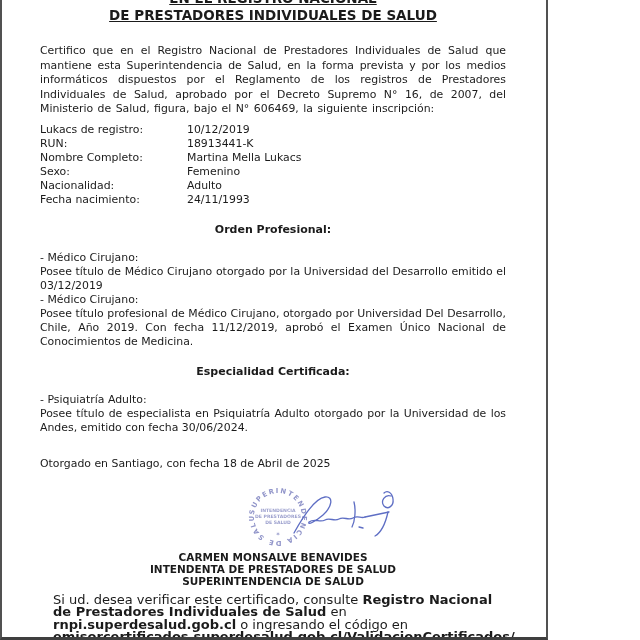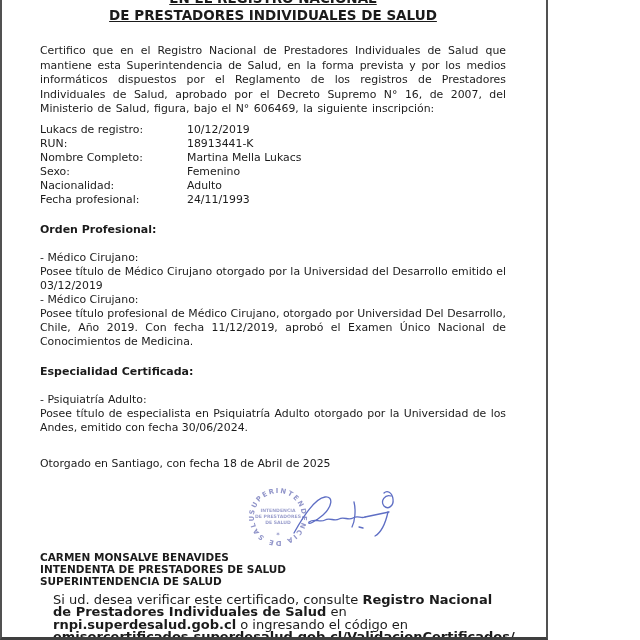--- a/index.html
+++ b/index.html
@@ -33,30 +33,31 @@
     word-spacing: 1px;
   }
   .fields { margin-top: 6px; font-size: 10.9px; line-height: 14px; }
   .field-row { display: flex; }
   .field-label { width: 147px; flex: 0 0 147px; }
   .section-heading {
     margin-top: 16px;
     font-weight: bold;
     font-size: 11px;
     line-height: 14px;
+    text-align: center;
   }
   .entry { margin-top: 14px; font-size: 10.9px; line-height: 14px; }
   .entry-title { font-weight: normal; }
   .entry-body { text-align: justify; }
   .issued { margin-top: 8px; font-size: 10.9px; line-height: 14px; margin-top: 9px; padding-top: 13px; }
   .sig-area { position: relative; height: 70px; margin-top: 8px; }
   .sig-area svg { position: absolute; left: -38px; top: 0; }
   .signatory {
     margin-top: 2px;
-    text-align: left;
+    text-align: center;
     font-weight: bold;
     font-size: 10.5px;
     line-height: 12px;
   }
   .footer {
     margin-top: 7px;
     width: 440px;
     margin-left: auto;
     margin-right: auto;
     text-align: left;
@@ -93,21 +94,21 @@
       </div>
       <div class="field-row">
         <span class="field-label">Sexo:</span>
         <span class="field-value">Femenino</span>
       </div>
       <div class="field-row">
         <span class="field-label">Nacionalidad:</span>
         <span class="field-value">Adulto</span>
       </div>
       <div class="field-row">
-        <span class="field-label">Fecha profesional:</span>
+        <span class="field-label">Fecha nacimiento:</span>
         <span class="field-value">24/11/1993</span>
       </div>
     </div>
 
     <div class="section-heading">Orden Profesional:</div>
 
     <div class="entry">
       <div class="entry-title">- Médico Cirujano:</div>
       <div class="entry-body">Posee título de Médico Cirujano otorgado por la Universidad del Desarrollo emitido el 03/12/2019</div>
     </div>

